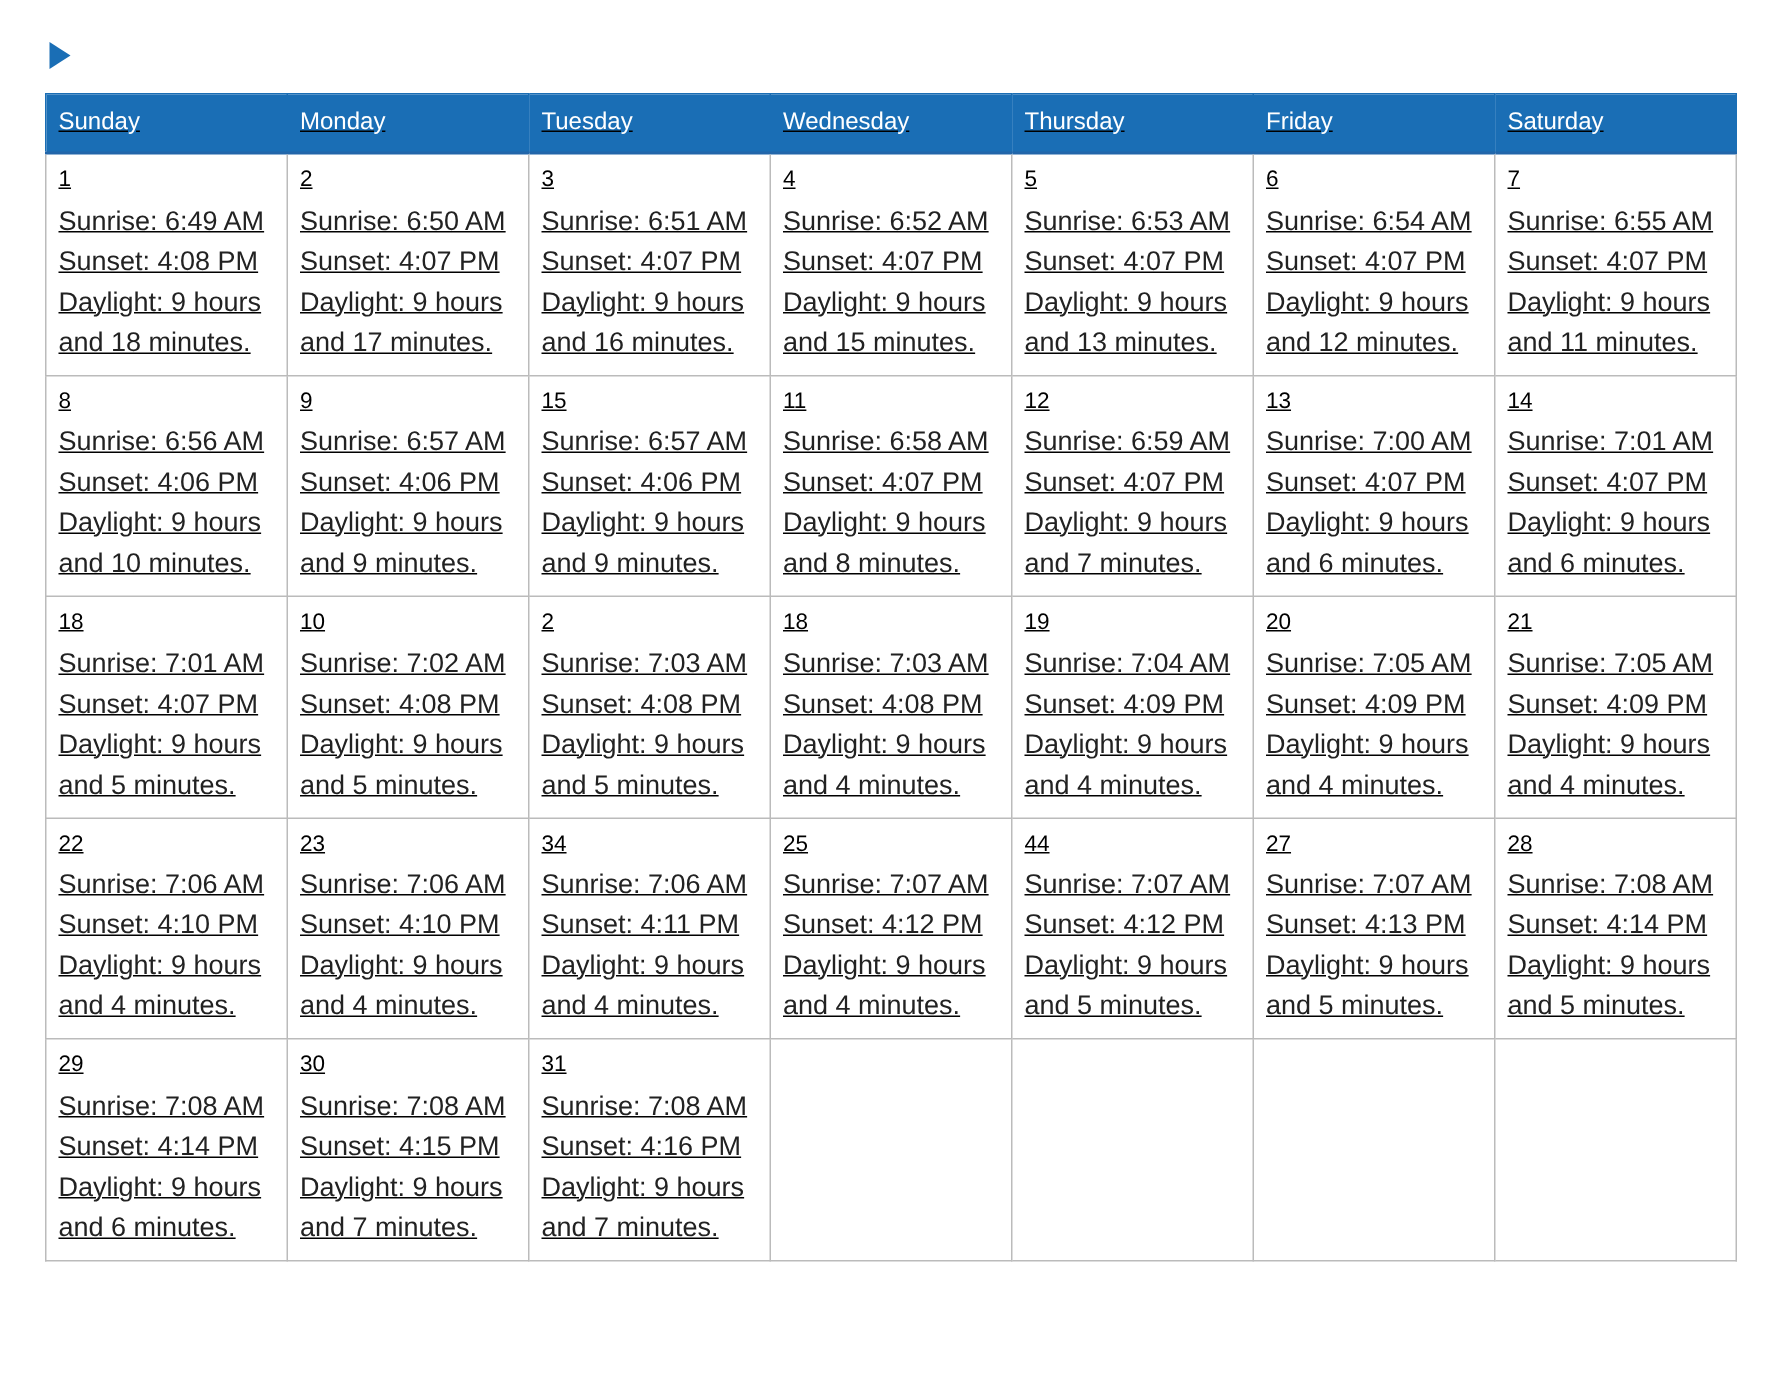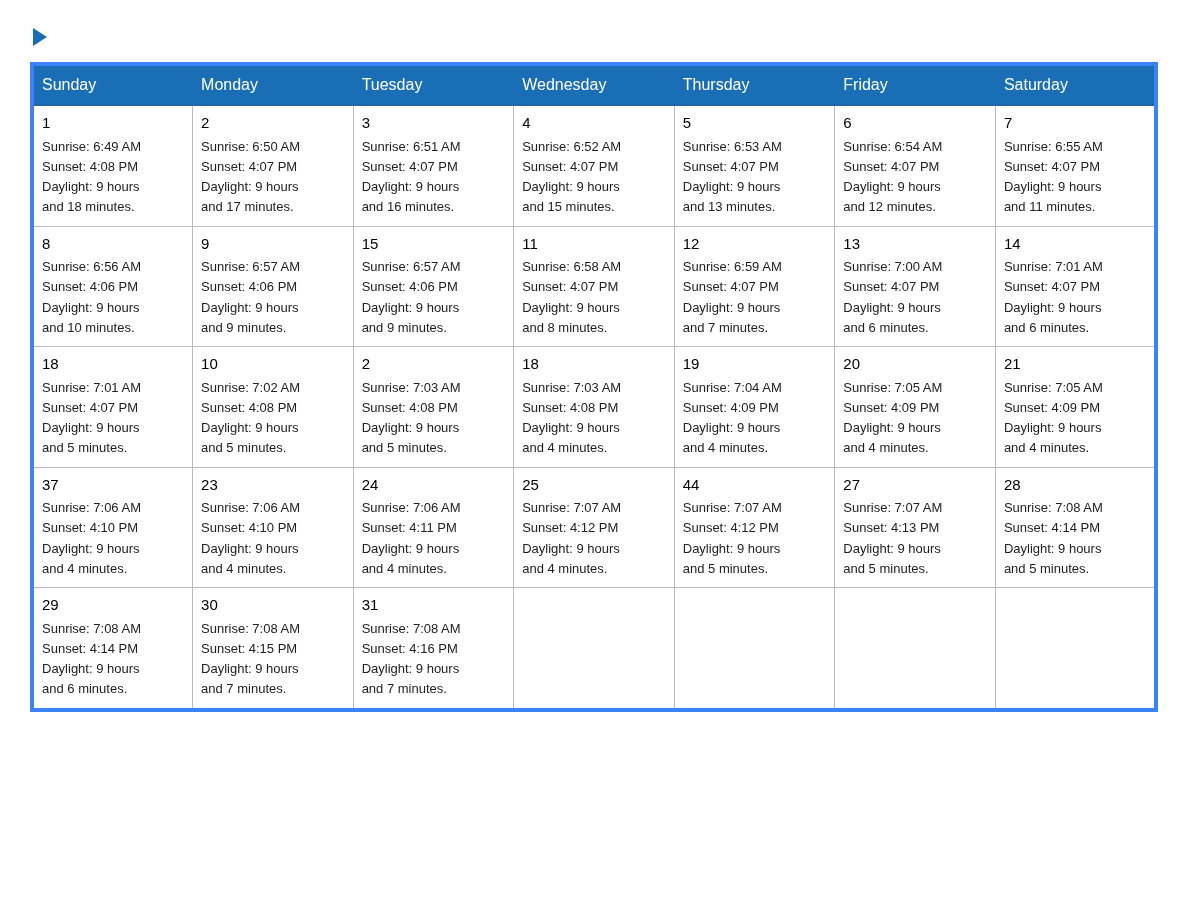--- a/index.html
+++ b/index.html
@@ -55,21 +55,22 @@
       color: #111;
     }
     .subtitle {
       font-size: 22px;
       color: #555;
       margin-top: 4px;
     }
     .calendar {
       width: 100%;
       border-collapse: collapse;
-      border: 4px solid #3b82f6;
+      border: 1px solid #3b82f6;
+      text-decoration: underline;
     }
     .calendar th {
       background-color: #1a6eb5;
       color: #fff;
       font-size: 16px;
       font-weight: normal;
       padding: 10px 8px;
       text-align: left;
       border: 1px solid #1a6eb5;
     }
@@ -88,21 +89,21 @@
     .calendar tr:not(:first-child) td {
       border-top: 1px solid #bbb;
     }
     .day-num {
       font-size: 15px;
       font-weight: normal;
       display: block;
       margin-bottom: 2px;
     }
     .day-info {
-      font-size: 13px;
+      font-size: 18px;
       color: #222;
     }
     .empty-cell {
       background: #fff;
     }
     
     .calendar tbody tr td {
       border-top: 2px solid #2266aa;
     }
   </style>
@@ -157,23 +158,23 @@
       <tr>
         <td><span class="day-num">18</span><span class="day-info">Sunrise: 7:01 AM<br>Sunset: 4:07 PM<br>Daylight: 9 hours<br>and 5 minutes.</span></td>
         <td><span class="day-num">10</span><span class="day-info">Sunrise: 7:02 AM<br>Sunset: 4:08 PM<br>Daylight: 9 hours<br>and 5 minutes.</span></td>
         <td><span class="day-num">2</span><span class="day-info">Sunrise: 7:03 AM<br>Sunset: 4:08 PM<br>Daylight: 9 hours<br>and 5 minutes.</span></td>
         <td><span class="day-num">18</span><span class="day-info">Sunrise: 7:03 AM<br>Sunset: 4:08 PM<br>Daylight: 9 hours<br>and 4 minutes.</span></td>
         <td><span class="day-num">19</span><span class="day-info">Sunrise: 7:04 AM<br>Sunset: 4:09 PM<br>Daylight: 9 hours<br>and 4 minutes.</span></td>
         <td><span class="day-num">20</span><span class="day-info">Sunrise: 7:05 AM<br>Sunset: 4:09 PM<br>Daylight: 9 hours<br>and 4 minutes.</span></td>
         <td><span class="day-num">21</span><span class="day-info">Sunrise: 7:05 AM<br>Sunset: 4:09 PM<br>Daylight: 9 hours<br>and 4 minutes.</span></td>
       </tr>
       <tr>
-        <td><span class="day-num">37</span><span class="day-info">Sunrise: 7:06 AM<br>Sunset: 4:10 PM<br>Daylight: 9 hours<br>and 4 minutes.</span></td>
+        <td><span class="day-num">22</span><span class="day-info">Sunrise: 7:06 AM<br>Sunset: 4:10 PM<br>Daylight: 9 hours<br>and 4 minutes.</span></td>
         <td><span class="day-num">23</span><span class="day-info">Sunrise: 7:06 AM<br>Sunset: 4:10 PM<br>Daylight: 9 hours<br>and 4 minutes.</span></td>
-        <td><span class="day-num">24</span><span class="day-info">Sunrise: 7:06 AM<br>Sunset: 4:11 PM<br>Daylight: 9 hours<br>and 4 minutes.</span></td>
+        <td><span class="day-num">34</span><span class="day-info">Sunrise: 7:06 AM<br>Sunset: 4:11 PM<br>Daylight: 9 hours<br>and 4 minutes.</span></td>
         <td><span class="day-num">25</span><span class="day-info">Sunrise: 7:07 AM<br>Sunset: 4:12 PM<br>Daylight: 9 hours<br>and 4 minutes.</span></td>
         <td><span class="day-num">44</span><span class="day-info">Sunrise: 7:07 AM<br>Sunset: 4:12 PM<br>Daylight: 9 hours<br>and 5 minutes.</span></td>
         <td><span class="day-num">27</span><span class="day-info">Sunrise: 7:07 AM<br>Sunset: 4:13 PM<br>Daylight: 9 hours<br>and 5 minutes.</span></td>
         <td><span class="day-num">28</span><span class="day-info">Sunrise: 7:08 AM<br>Sunset: 4:14 PM<br>Daylight: 9 hours<br>and 5 minutes.</span></td>
       </tr>
       <tr>
         <td><span class="day-num">29</span><span class="day-info">Sunrise: 7:08 AM<br>Sunset: 4:14 PM<br>Daylight: 9 hours<br>and 6 minutes.</span></td>
         <td><span class="day-num">30</span><span class="day-info">Sunrise: 7:08 AM<br>Sunset: 4:15 PM<br>Daylight: 9 hours<br>and 7 minutes.</span></td>
         <td><span class="day-num">31</span><span class="day-info">Sunrise: 7:08 AM<br>Sunset: 4:16 PM<br>Daylight: 9 hours<br>and 7 minutes.</span></td>
         <td class="empty-cell"></td>

